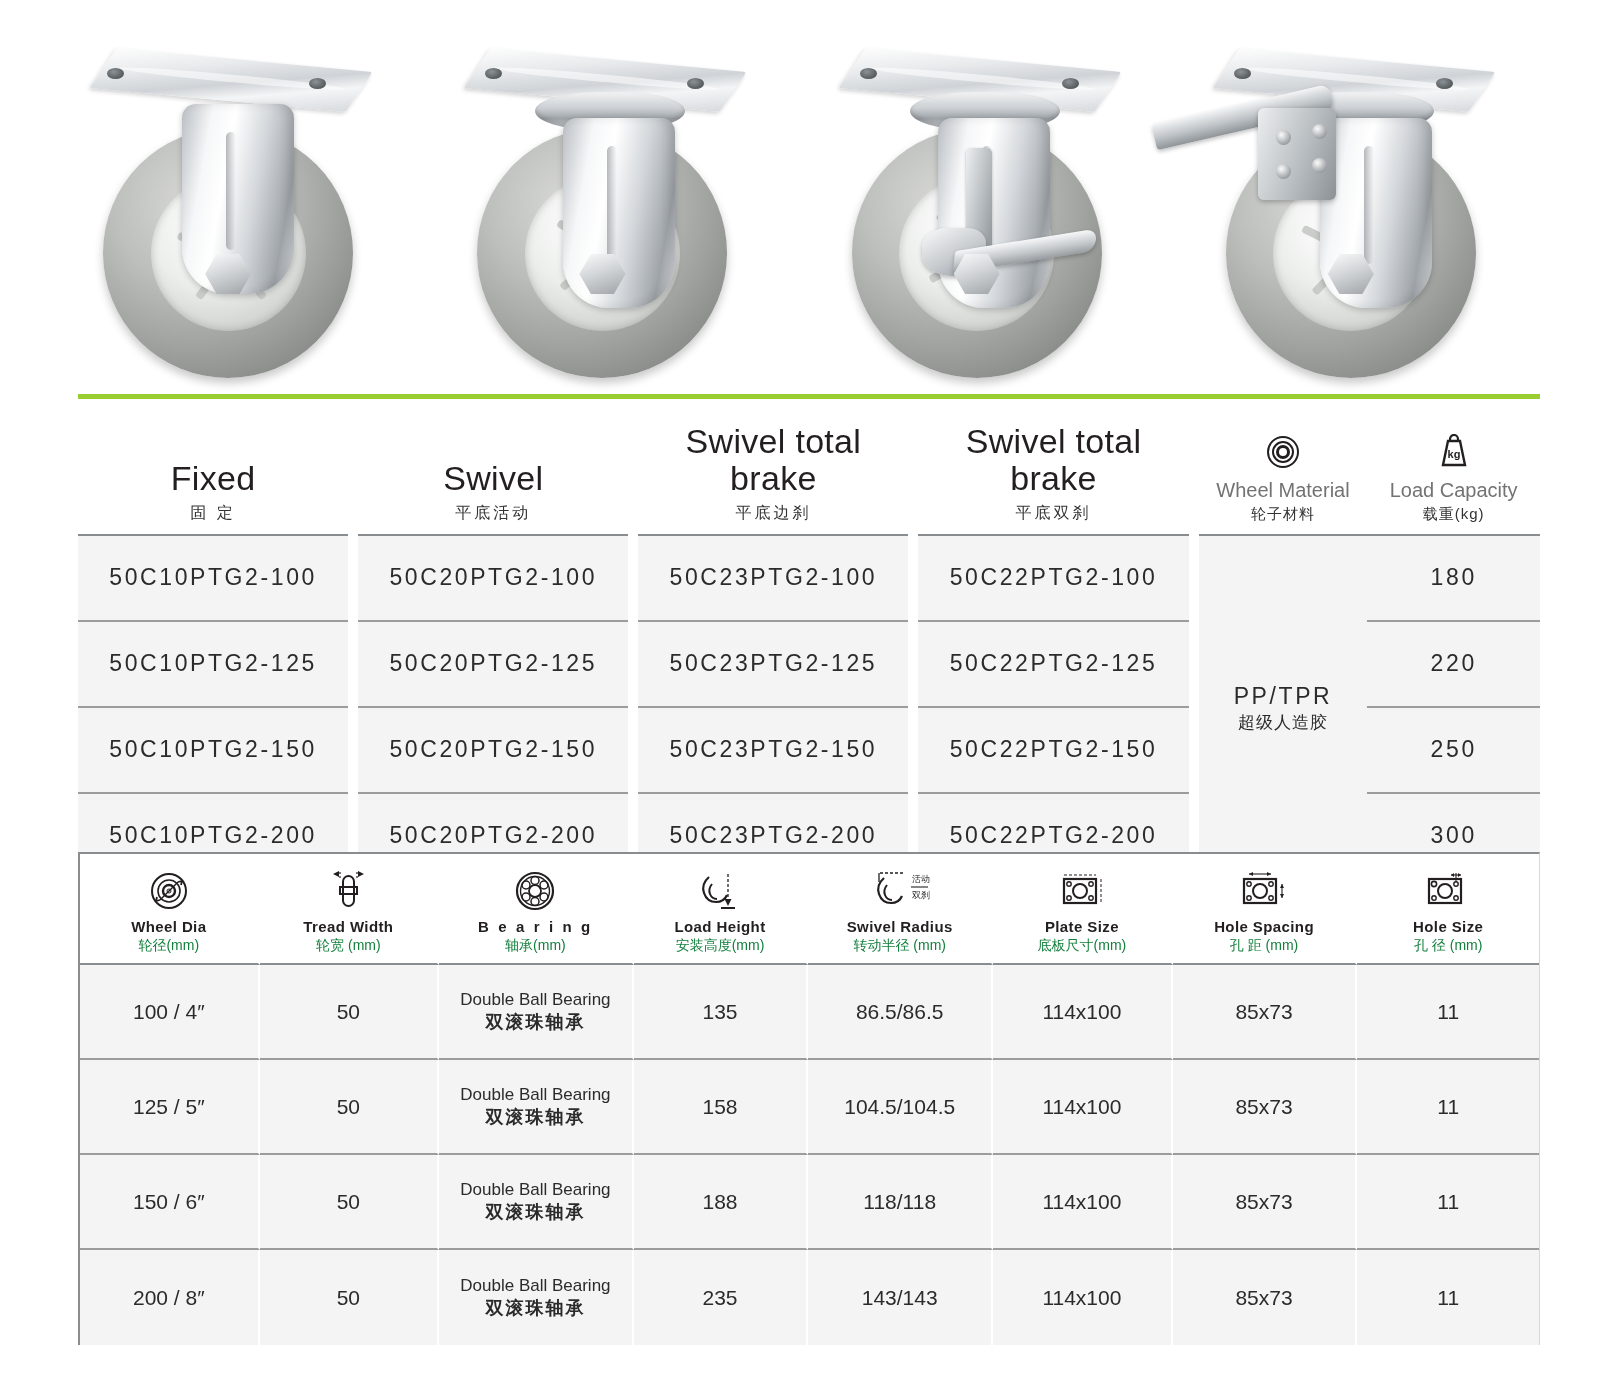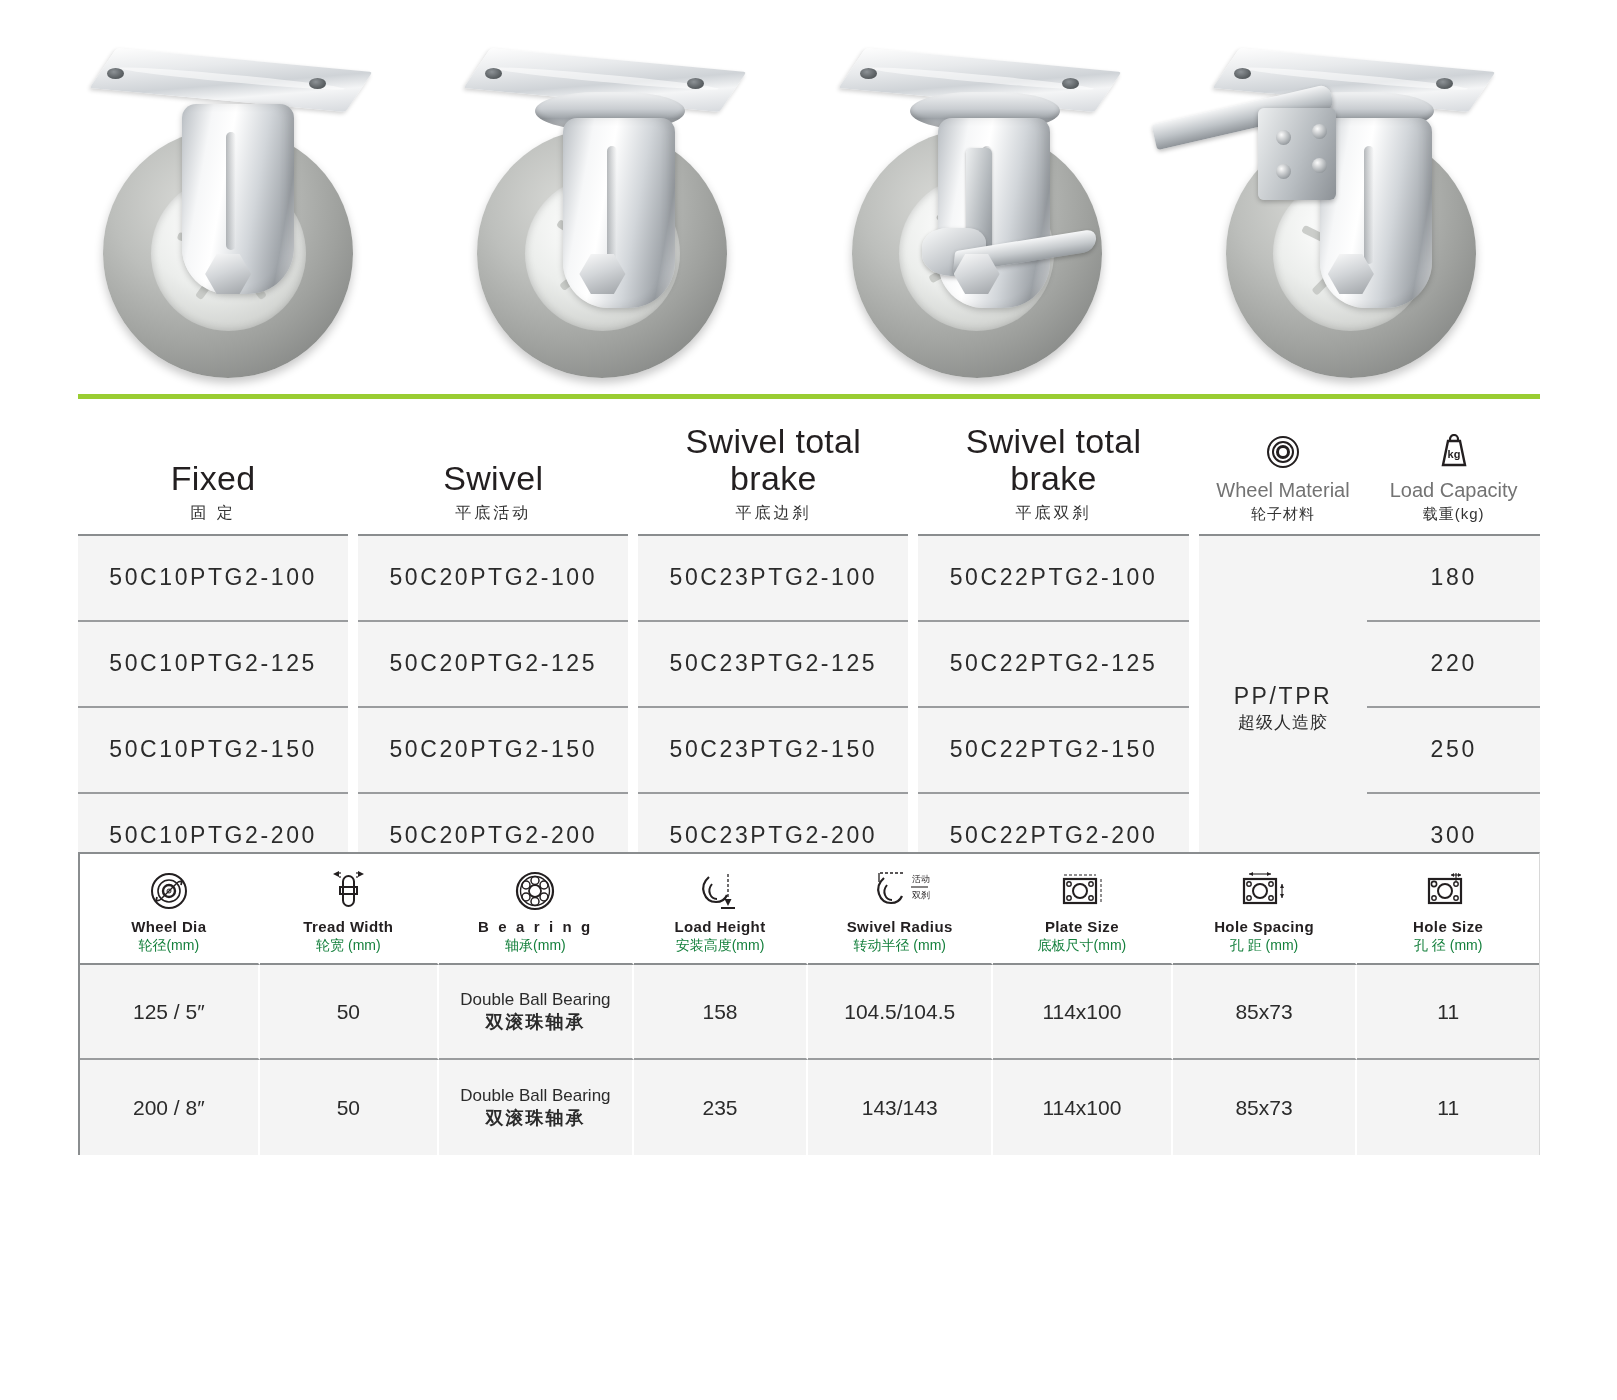--- a/index.html
+++ b/index.html
@@ -542,35 +542,61 @@
           <line x1="30" y1="6" x2="40" y2="6" stroke="#231f20" stroke-width="1.1"></line>
           <path d="M30 6 l3 -2 v4 z" fill="#231f20"></path>
           <path d="M40 6 l-3 -2 v4 z" fill="#231f20"></path>
         </svg>
       </div>
       <div class="sh-en">Hole Size</div>
       <div class="sh-cn">孔 径 (mm)</div>
     </td>
   </tr>
 
+  <tr class="srow">
+    <td>100 / 4″</td>
+    <td>50</td>
+    <td>
+      <div class="bear-en">Double Ball Bearing</div>
+      <div class="bear-cn">双滚珠轴承</div>
+    </td>
+    <td>135</td>
+    <td>86.5/86.5</td>
+    <td>114x100</td>
+    <td>85x73</td>
+    <td>11</td>
+  </tr>
 
   <tr class="srow">
     <td>125 / 5″</td>
     <td>50</td>
     <td>
       <div class="bear-en">Double Ball Bearing</div>
       <div class="bear-cn">双滚珠轴承</div>
     </td>
     <td>158</td>
     <td>104.5/104.5</td>
     <td>114x100</td>
     <td>85x73</td>
     <td>11</td>
   </tr>
 
+  <tr class="srow">
+    <td>150 / 6″</td>
+    <td>50</td>
+    <td>
+      <div class="bear-en">Double Ball Bearing</div>
+      <div class="bear-cn">双滚珠轴承</div>
+    </td>
+    <td>188</td>
+    <td>118/118</td>
+    <td>114x100</td>
+    <td>85x73</td>
+    <td>11</td>
+  </tr>
 
   <tr class="srow">
     <td>200 / 8″</td>
     <td>50</td>
     <td>
       <div class="bear-en">Double Ball Bearing</div>
       <div class="bear-cn">双滚珠轴承</div>
     </td>
     <td>235</td>
     <td>143/143</td>

